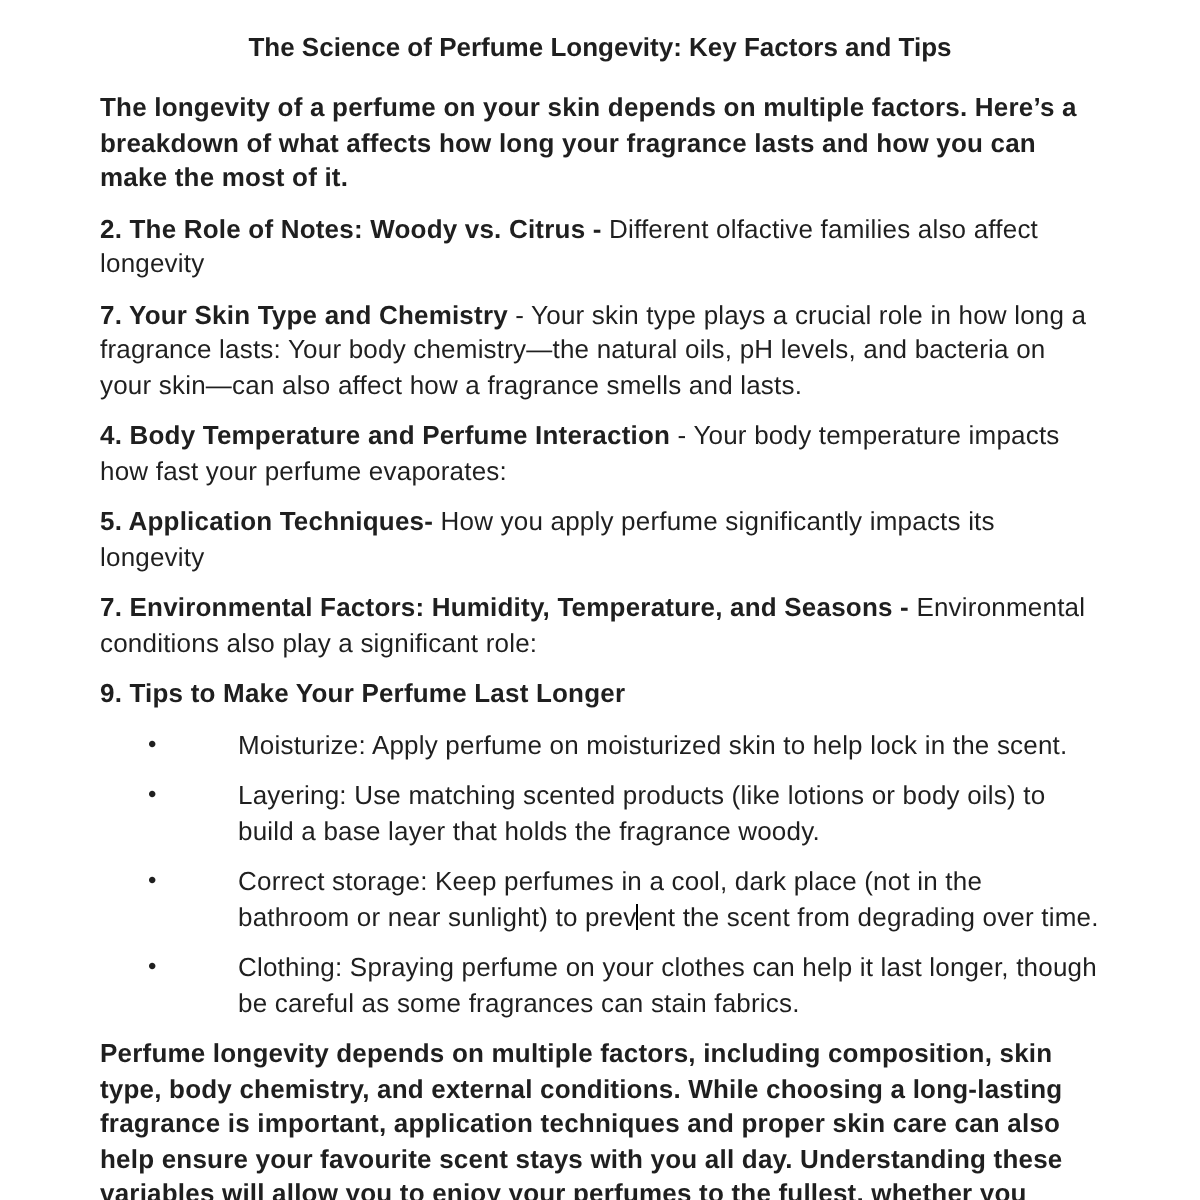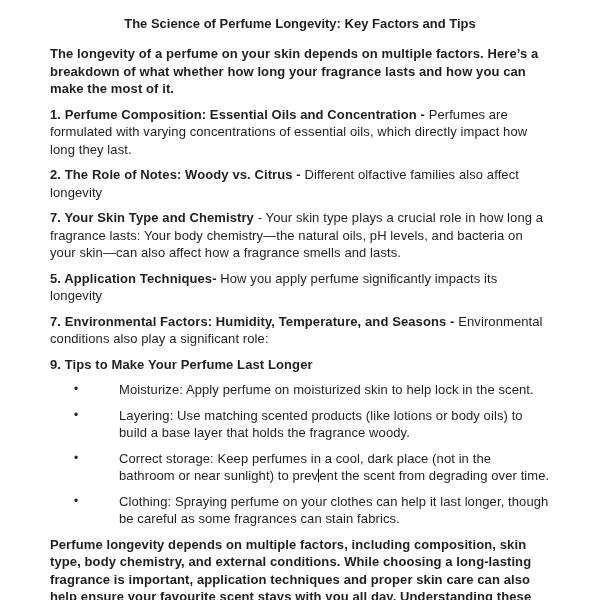--- a/index.html
+++ b/index.html
@@ -61,28 +61,28 @@
     margin: 0;
   }
 </style>
 </head>
 <body>
 
 <div class="page">
 
   <div class="doc-title">The Science of Perfume Longevity: Key Factors and Tips</div>
 
-  <p class="para bold">The longevity of a perfume on your skin depends on multiple factors. Here’s a breakdown of what whether how long your fragrance lasts and how you can make the most of it.</p>
+  <p class="para bold">The longevity of a perfume on your skin depends on multiple factors. Here’s a breakdown of what affects how long your fragrance lasts and how you can make the most of it.</p>
 
-  <p class="para"><strong>1. Perfume Composition: Essential Oils and Concentration - </strong><span>Perfumes are formulated with varying concentrations of essential oils, which directly impact how long they last.</span></p>
 
   <p class="para"><strong>2. The Role of Notes: Woody vs. Citrus - </strong><span>Different olfactive families also affect longevity</span></p>
 
   <p class="para"><strong>7. Your Skin Type and Chemistry</strong><span> - Your skin type plays a crucial role in how long a fragrance lasts: Your body chemistry—the natural oils, pH levels, and bacteria on your skin—can also affect how a fragrance smells and lasts.</span></p>
 
+  <p class="para"><strong>4. Body Temperature and Perfume Interaction</strong><span> - Your body temperature impacts how fast your perfume evaporates:</span></p>
 
   <p class="para"><strong>5. Application Techniques-</strong><span> How you apply perfume significantly impacts its longevity</span></p>
 
   <p class="para"><strong>7. Environmental Factors: Humidity, Temperature, and Seasons - </strong><span>Environmental conditions also play a significant role:</span></p>
 
   <p class="para bold">9. Tips to Make Your Perfume Last Longer</p>
 
   <ul class="bullets">
     <li class="bullet-item">
       <span class="marker">•</span>

